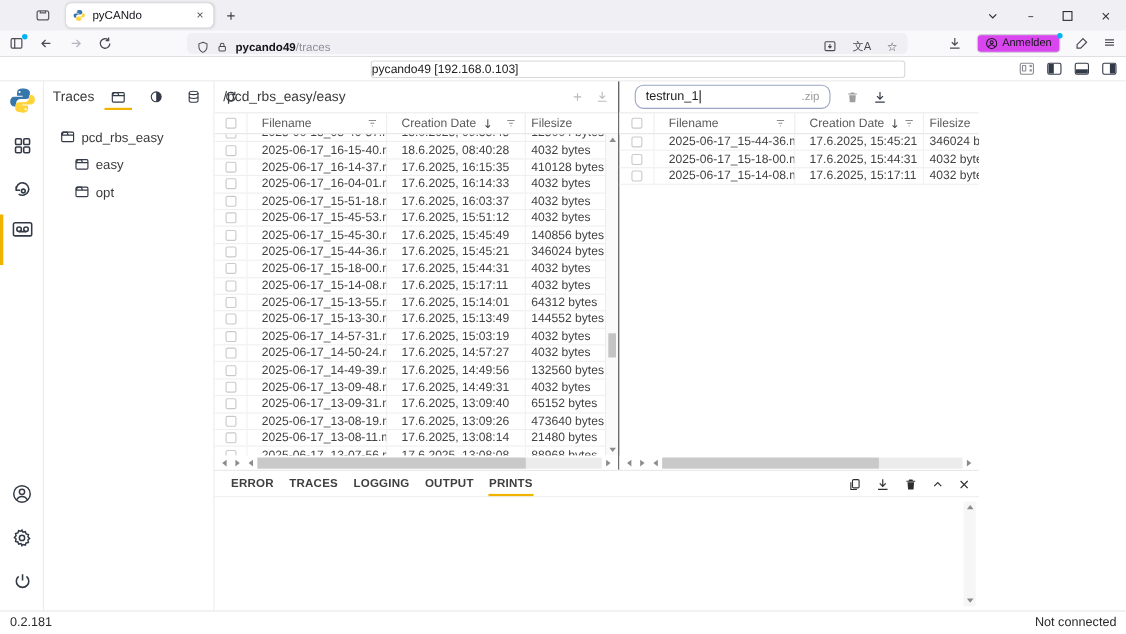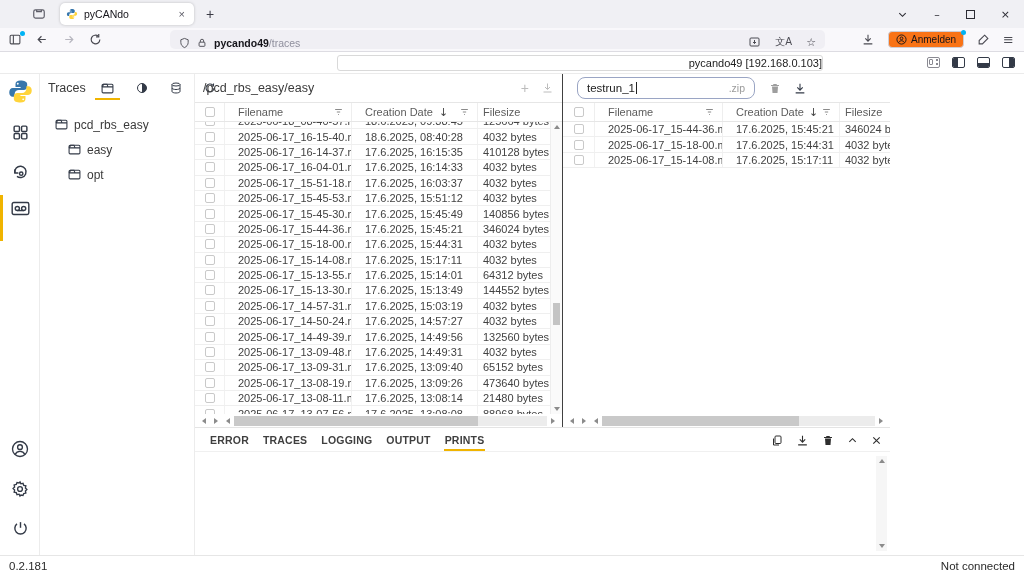--- a/index.html
+++ b/index.html
@@ -26,28 +26,28 @@
   .nav-ico.first{margin-left:8px;}
   .nav-ico.dis{color:#b7b6bf;}
   .bluedot{position:absolute;width:5px;height:5px;border-radius:50%;background:#0df;background:#00b3f4;top:-2px;right:-3px;}
   .urlbar{margin-left:68px;width:655px;height:19px;background:#f0eff4;border-radius:5px;
     display:flex;align-items:flex-end;padding:0 9px;}
   .urlbar .host{font-size:10.5px;color:#15141a;font-weight:bold;margin-left:7px;}
   .urlbar .path{font-size:10.5px;color:#8f8f9d;}
   .urlbar .r{margin-left:auto;display:flex;align-items:center;gap:14px;color:#4a4a52;}
   .tr-glyph{font-size:10px;font-family:"DejaVu Sans",sans-serif;}
   .nav-right{margin-left:auto;margin-right:10px;display:flex;align-items:center;gap:13px;}
-  .signin{height:17px;background:#f97316;border:1px solid #cfced6;border-radius:4px;display:flex;
+  .signin{height:17px;background:#d946ef;border:1px solid #cfced6;border-radius:4px;display:flex;
     align-items:center;gap:4px;padding:0 7px;position:relative;justify-content:space-between;}
   .signin span{font-size:10px;color:#15141a;}
 
   
   .app-header{height:22px;background:#fff;border-bottom:1px solid #ebebeb;position:relative;}
   .srvbox{position:absolute;left:337px;top:3px;width:486px;height:16px;border:1px solid #d9d9d9;
-    border-radius:3px;font-size:11px;line-height:14px;text-align:right;color:#222;}
+    border-radius:3px;font-size:11px;line-height:14px;text-align:left;color:#222;}
   .hdr-icons{position:absolute;right:9px;top:5px;display:flex;gap:12px;align-items:center;}
   .lay{width:13px;height:11px;border:1.6px solid #333a47;border-radius:2px;position:relative;overflow:hidden;}
   .lay.outline{border-color:#8a8a92;}
   .lay.outline i{position:absolute;left:1px;top:1px;width:4px;height:6px;border:1px solid #8a8a92;border-radius:1px;}
   .lay.outline em{position:absolute;right:1.5px;top:1px;width:2px;height:2px;background:#8a8a92;}
   .lay.outline em.b{top:4.5px;}
   .lay .fill-l{position:absolute;left:0;top:0;bottom:0;width:45%;background:#333a47;}
   .lay .fill-b{position:absolute;left:0;right:0;bottom:0;height:45%;background:#333a47;}
   .lay .fill-r{position:absolute;right:0;top:0;bottom:0;width:45%;background:#333a47;}
 

